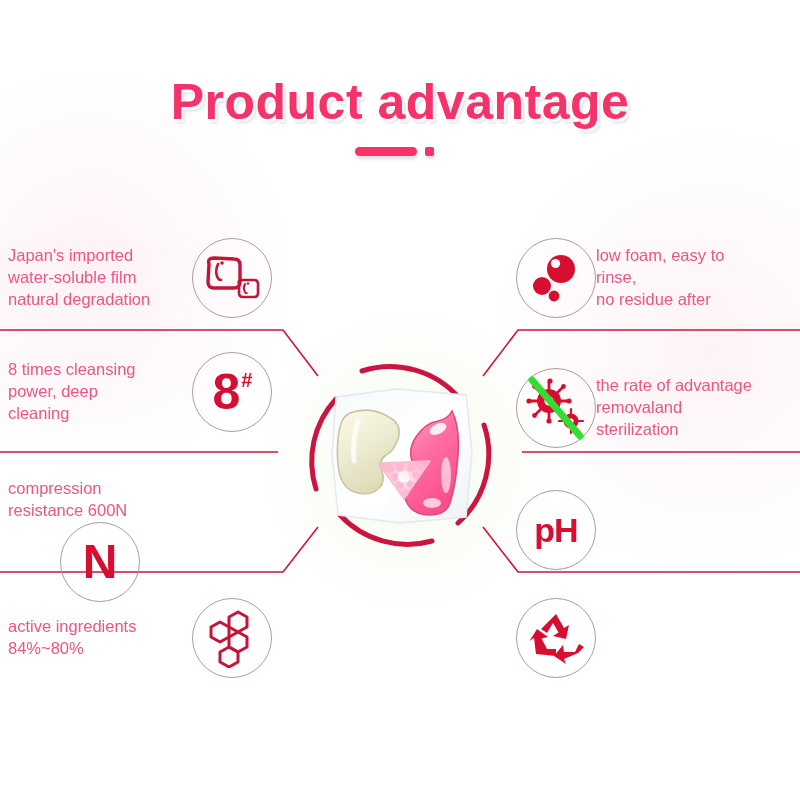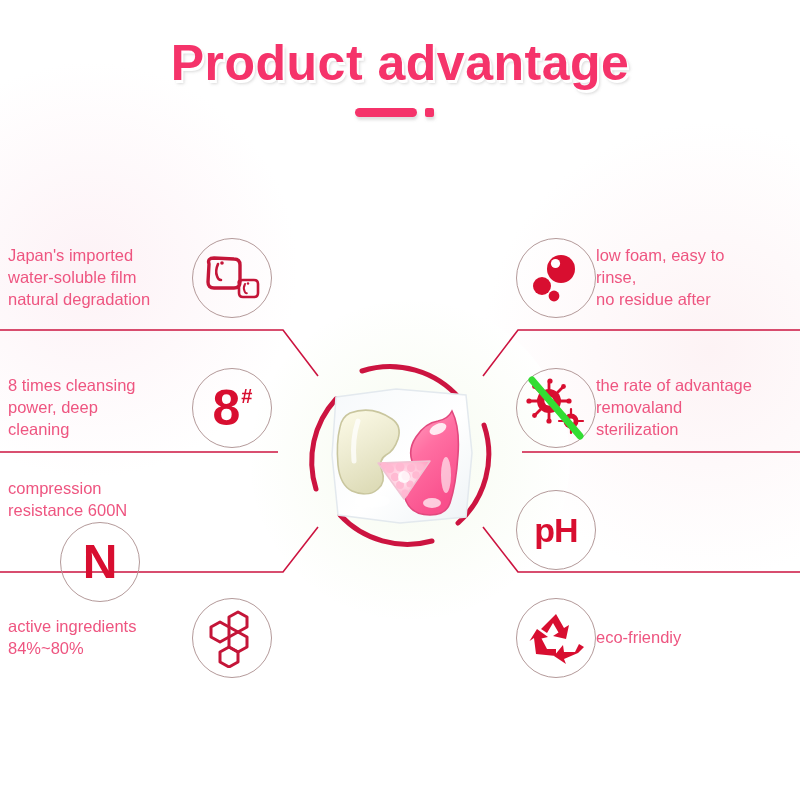--- a/index.html
+++ b/index.html
@@ -18,20 +18,21 @@
     background:radial-gradient(circle,#fdf3f5 0%,#ffffff 70%);}
   .tint-c{left:250px;top:300px;width:320px;height:320px;
     background:radial-gradient(circle,#f6fbef 0%,#ffffff 72%);}
 
   
   .title-wrap{position:absolute;left:0;right:0;top:38px;text-align:center;}
   .title{
     font-size:50px;font-weight:bold;color:#F5336A;
     letter-spacing:.5px;line-height:1;
     text-shadow:2px 3px 0 #ffffff, 3px 4px 3px rgba(150,150,150,.35);
+    margin-top:39px;
   }
   .title-divider{
     margin:18px auto 0;width:90px;height:14px;position:relative;
   }
   .title-divider .bar{
     position:absolute;left:0;top:2px;width:62px;height:9px;border-radius:5px;
     background:#F5336A;box-shadow:1px 3px 3px rgba(160,160,160,.35);
   }
   .title-divider .dot{
     position:absolute;left:70px;top:2px;width:9px;height:9px;border-radius:2px;
@@ -109,21 +110,21 @@
       <path d="M6,11 q-2,-6 5,-6 l20,1 q6,0 6,6 l0,17 q0,6 -6,6 l-20,0 q-6,0 -6,-6 z" fill="none" stroke="#C41538" stroke-width="3.4" stroke-linejoin="round"></path>
       <path d="M15,11 q-3,7 -1,12 q1,4 4,4" fill="none" stroke="#C41538" stroke-width="2.6" stroke-linecap="round"></path>
       <circle cx="19" cy="10" r="1.8" fill="#C41538"></circle>
       <path d="M36,31 q-1.5,-4 4,-4 l11,0 q4,0 4,4 l0,9 q0,4 -4,4 l-11,0 q-4,0 -4,-4 z" fill="none" stroke="#C41538" stroke-width="2.6" stroke-linejoin="round"></path>
       <path d="M42,31 q-2,4 -0.5,7 q0.6,2.3 2.3,2.3" fill="none" stroke="#C41538" stroke-width="2" stroke-linecap="round"></path>
       <circle cx="45" cy="30.5" r="1.2" fill="#C41538"></circle>
     </svg>
   </div>
 </div>
 
-<div class="feature left" style="left:8px;top:368px;">
+<div class="feature left" style="left:8px;top:352px;">
   <div class="ftext">8 times cleansing
 power, deep
 cleaning</div>
   <div class="circle">
     <span class="glyph glyph-8">8</span>
       <span class="glyph sup">#</span>
   </div>
 </div>
 
 <div class="feature left" style="left:8px;top:478px;flex-direction:column;">
@@ -213,21 +214,20 @@
 <div class="feature right" style="left:516px;top:598px;">
   <div class="circle">
     <svg width="56" height="56" viewBox="0 0 56 56">
       <g fill="#D80E30">
         <path d="M28,4 L36,18 L41,15 L38,29 L25,26 L30.5,22.5 L25,13 L19,23 L13,19 Z"></path>
         <path d="M8,44 L6,28 L1.5,31 L9,19 L20,27 L13.5,28.5 L19,39 L28,39 L28,46 Z"></path>
         <path d="M50,43 L36,49 L38,54 L26,46 L35,35 L36,42 L47,42 L51,34 L56,37 Z"></path>
       </g>
     </svg>
   </div>
-  <div class="ftext">eco-friendiy</div>
 </div>
 
 <div class="product">
   <svg class="ring" viewBox="0 0 200 200">
     <g fill="none" stroke="#CC1440" stroke-width="5" stroke-linecap="round">
       <path d="M62,16 A92,92 0 0,1 160,44"></path>
       <path d="M184,70 A92,92 0 0,1 158,168"></path>
       <path d="M132,186 A92,92 0 0,1 40,160"></path>
       <path d="M16,134 A92,92 0 0,1 36,44"></path>
     </g>

